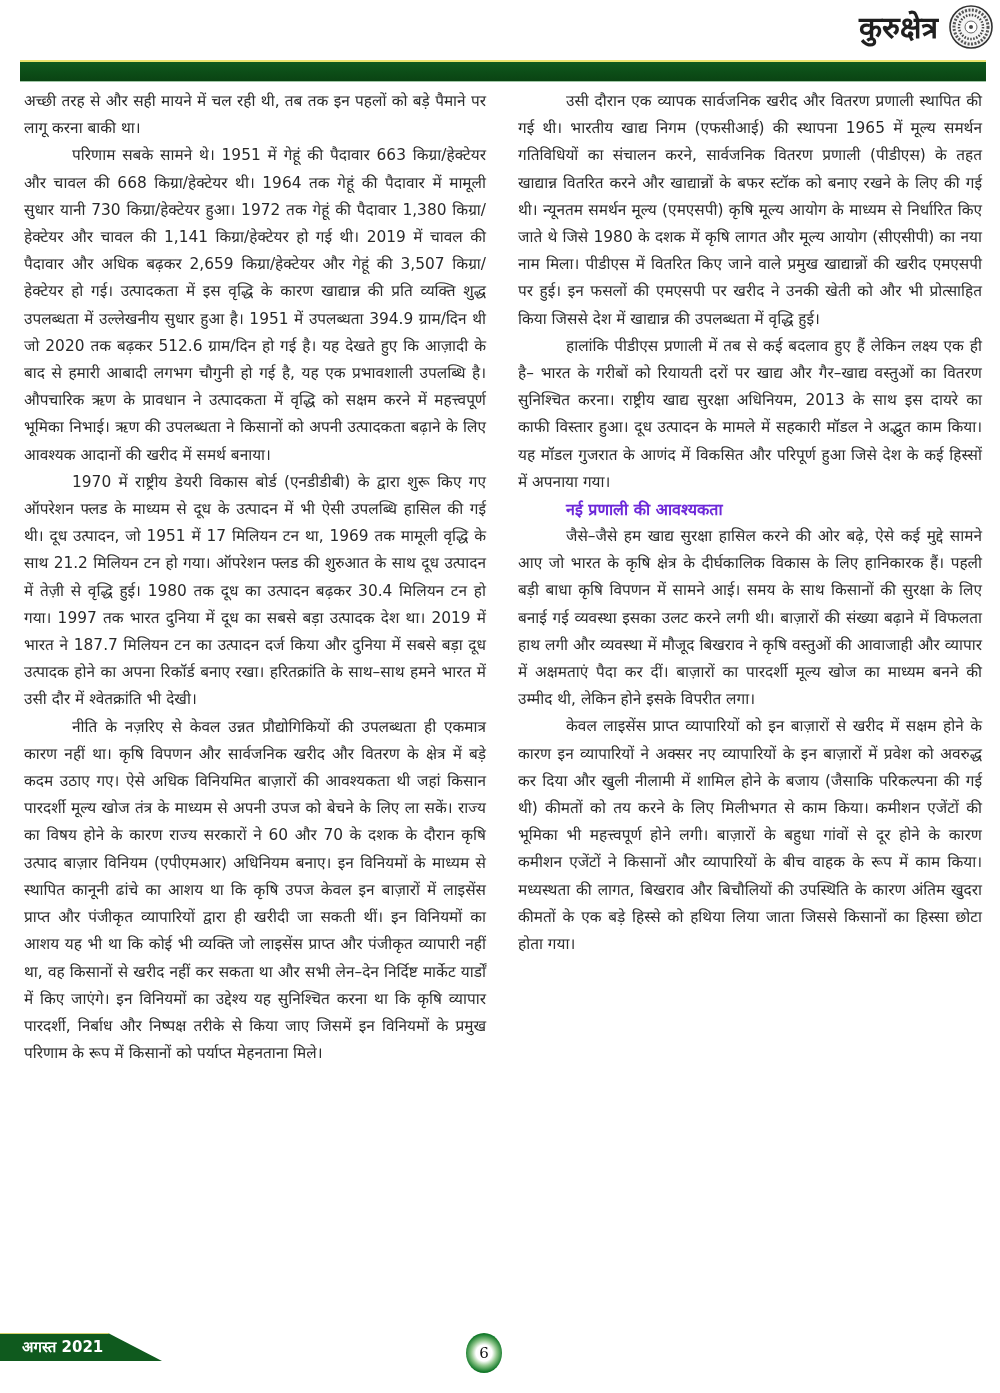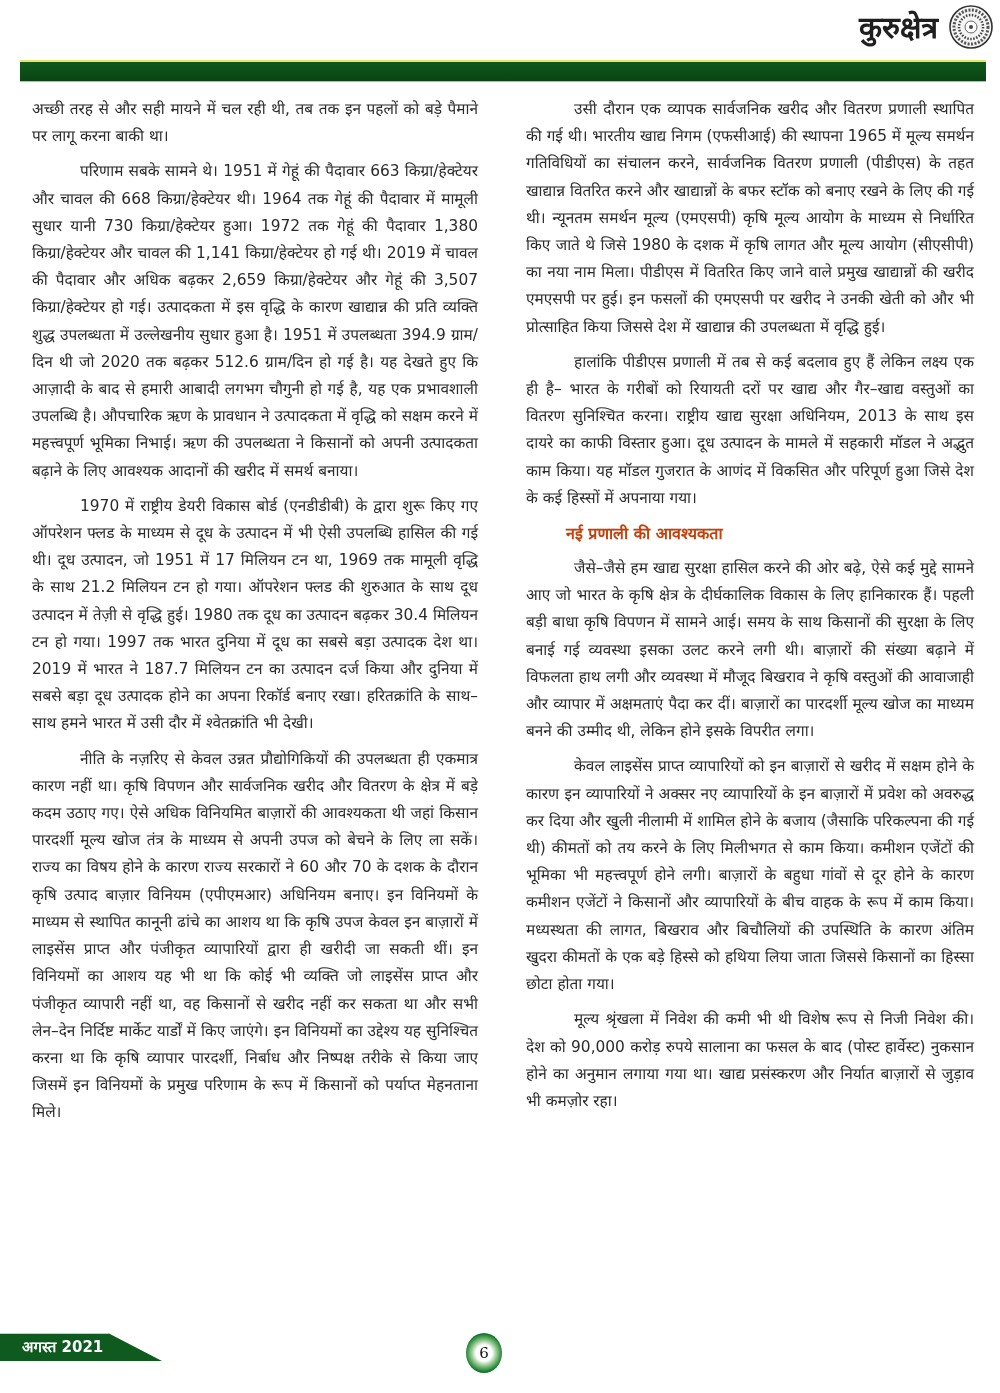--- a/index.html
+++ b/index.html
@@ -28,25 +28,25 @@
     .columns {
       position: absolute; top: 88px; left: 24px; right: 18px;
       display: flex; justify-content: space-between;
     }
     .col {
       width: 462px;
       font-size: 15.4px; line-height: 27.2px; text-align: justify;
       text-align-last: left;
     }
     .col.right { width: 464px; }
-    .para { margin: 8px; text-indent: 0; }
+    .para { margin: 0; text-indent: 0; }
     .para.indent { text-indent: 48px; }
     .section-heading {
       margin: 0; padding-left: 48px;
-      color: #c2410c; font-weight: bold; font-size: 16px; line-height: 27px;
+      color: #6d28d9; font-weight: bold; font-size: 16px; line-height: 27px;
     }
     .footer-tab {
       position: absolute; left: 0; top: 1333px; width: 162px; height: 27px;
       background: #0f5a1e;
       clip-path: polygon(0 0, 108px 0, 162px 100%, 0 100%);
       border-top: 1px solid #d8d36a;
     }
     .footer-date {
       position: absolute; left: 22px; top: 1334px; line-height: 26px;
       color: #ffffff; font-weight: bold; font-size: 15px; text-align: center;
@@ -85,21 +85,20 @@
     <p class="para indent">1970 में राष्ट्रीय डेयरी विकास बोर्ड (एनडीडीबी) के द्वारा शुरू किए गए ऑपरेशन फ्लड के माध्यम से दूध के उत्पादन में भी ऐसी उपलब्धि हासिल की गई थी। दूध उत्पादन, जो 1951 में 17 मिलियन टन था, 1969 तक मामूली वृद्धि के साथ 21.2 मिलियन टन हो गया। ऑपरेशन फ्लड की शुरुआत के साथ दूध उत्पादन में तेज़ी से वृद्धि हुई। 1980 तक दूध का उत्पादन बढ़कर 30.4 मिलियन टन हो गया। 1997 तक भारत दुनिया में दूध का सबसे बड़ा उत्पादक देश था। 2019 में भारत ने 187.7 मिलियन टन का उत्पादन दर्ज किया और दुनिया में सबसे बड़ा दूध उत्पादक होने का अपना रिकॉर्ड बनाए रखा। हरितक्रांति के साथ–साथ हमने भारत में उसी दौर में श्वेतक्रांति भी देखी।</p>
     <p class="para indent">नीति के नज़रिए से केवल उन्नत प्रौद्योगिकियों की उपलब्धता ही एकमात्र कारण नहीं था। कृषि विपणन और सार्वजनिक खरीद और वितरण के क्षेत्र में बड़े कदम उठाए गए। ऐसे अधिक विनियमित बाज़ारों की आवश्यकता थी जहां किसान पारदर्शी मूल्य खोज तंत्र के माध्यम से अपनी उपज को बेचने के लिए ला सकें। राज्य का विषय होने के कारण राज्य सरकारों ने 60 और 70 के दशक के दौरान कृषि उत्पाद बाज़ार विनियम (एपीएमआर) अधिनियम बनाए। इन विनियमों के माध्यम से स्थापित कानूनी ढांचे का आशय था कि कृषि उपज केवल इन बाज़ारों में लाइसेंस प्राप्त और पंजीकृत व्यापारियों द्वारा ही खरीदी जा सकती थीं। इन विनियमों का आशय यह भी था कि कोई भी व्यक्ति जो लाइसेंस प्राप्त और पंजीकृत व्यापारी नहीं था, वह किसानों से खरीद नहीं कर सकता था और सभी लेन–देन निर्दिष्ट मार्केट यार्डों में किए जाएंगे। इन विनियमों का उद्देश्य यह सुनिश्चित करना था कि कृषि व्यापार पारदर्शी, निर्बाध और निष्पक्ष तरीके से किया जाए जिसमें इन विनियमों के प्रमुख परिणाम के रूप में किसानों को पर्याप्त मेहनताना मिले।</p>
   </section>
 
   <section class="col right">
     <p class="para indent">उसी दौरान एक व्यापक सार्वजनिक खरीद और वितरण प्रणाली स्थापित की गई थी। भारतीय खाद्य निगम (एफसीआई) की स्थापना 1965 में मूल्य समर्थन गतिविधियों का संचालन करने, सार्वजनिक वितरण प्रणाली (पीडीएस) के तहत खाद्यान्न वितरित करने और खाद्यान्नों के बफर स्टॉक को बनाए रखने के लिए की गई थी। न्यूनतम समर्थन मूल्य (एमएसपी) कृषि मूल्य आयोग के माध्यम से निर्धारित किए जाते थे जिसे 1980 के दशक में कृषि लागत और मूल्य आयोग (सीएसीपी) का नया नाम मिला। पीडीएस में वितरित किए जाने वाले प्रमुख खाद्यान्नों की खरीद एमएसपी पर हुई। इन फसलों की एमएसपी पर खरीद ने उनकी खेती को और भी प्रोत्साहित किया जिससे देश में खाद्यान्न की उपलब्धता में वृद्धि हुई।</p>
     <p class="para indent">हालांकि पीडीएस प्रणाली में तब से कई बदलाव हुए हैं लेकिन लक्ष्य एक ही है– भारत के गरीबों को रियायती दरों पर खाद्य और गैर–खाद्य वस्तुओं का वितरण सुनिश्चित करना। राष्ट्रीय खाद्य सुरक्षा अधिनियम, 2013 के साथ इस दायरे का काफी विस्तार हुआ। दूध उत्पादन के मामले में सहकारी मॉडल ने अद्भुत काम किया। यह मॉडल गुजरात के आणंद में विकसित और परिपूर्ण हुआ जिसे देश के कई हिस्सों में अपनाया गया।</p>
     <h3 class="section-heading">नई प्रणाली की आवश्यकता</h3>
     <p class="para indent">जैसे–जैसे हम खाद्य सुरक्षा हासिल करने की ओर बढ़े, ऐसे कई मुद्दे सामने आए जो भारत के कृषि क्षेत्र के दीर्घकालिक विकास के लिए हानिकारक हैं। पहली बड़ी बाधा कृषि विपणन में सामने आई। समय के साथ किसानों की सुरक्षा के लिए बनाई गई व्यवस्था इसका उलट करने लगी थी। बाज़ारों की संख्या बढ़ाने में विफलता हाथ लगी और व्यवस्था में मौजूद बिखराव ने कृषि वस्तुओं की आवाजाही और व्यापार में अक्षमताएं पैदा कर दीं। बाज़ारों का पारदर्शी मूल्य खोज का माध्यम बनने की उम्मीद थी, लेकिन होने इसके विपरीत लगा।</p>
     <p class="para indent">केवल लाइसेंस प्राप्त व्यापारियों को इन बाज़ारों से खरीद में सक्षम होने के कारण इन व्यापारियों ने अक्सर नए व्यापारियों के इन बाज़ारों में प्रवेश को अवरुद्ध कर दिया और खुली नीलामी में शामिल होने के बजाय (जैसाकि परिकल्पना की गई थी) कीमतों को तय करने के लिए मिलीभगत से काम किया। कमीशन एजेंटों की भूमिका भी महत्त्वपूर्ण होने लगी। बाज़ारों के बहुधा गांवों से दूर होने के कारण कमीशन एजेंटों ने किसानों और व्यापारियों के बीच वाहक के रूप में काम किया। मध्यस्थता की लागत, बिखराव और बिचौलियों की उपस्थिति के कारण अंतिम खुदरा कीमतों के एक बड़े हिस्से को हथिया लिया जाता जिससे किसानों का हिस्सा छोटा होता गया।</p>
-    <p class="para indent">मूल्य श्रृंखला में निवेश की कमी भी थी विशेष रूप से निजी निवेश की। देश को 90,000 करोड़ रुपये सालाना का फसल के बाद (पोस्ट हार्वेस्ट) नुकसान होने का अनुमान लगाया गया था। खाद्य प्रसंस्करण और निर्यात बाज़ारों से जुड़ाव भी कमज़ोर रहा।</p>
   </section>
 </main>
 
 <div class="footer-tab"></div>
 <div class="footer-date">अगस्त 2021</div>
 <div class="page-badge">
   <span class="page-number">6</span>
 </div>
 
 </body></html>

